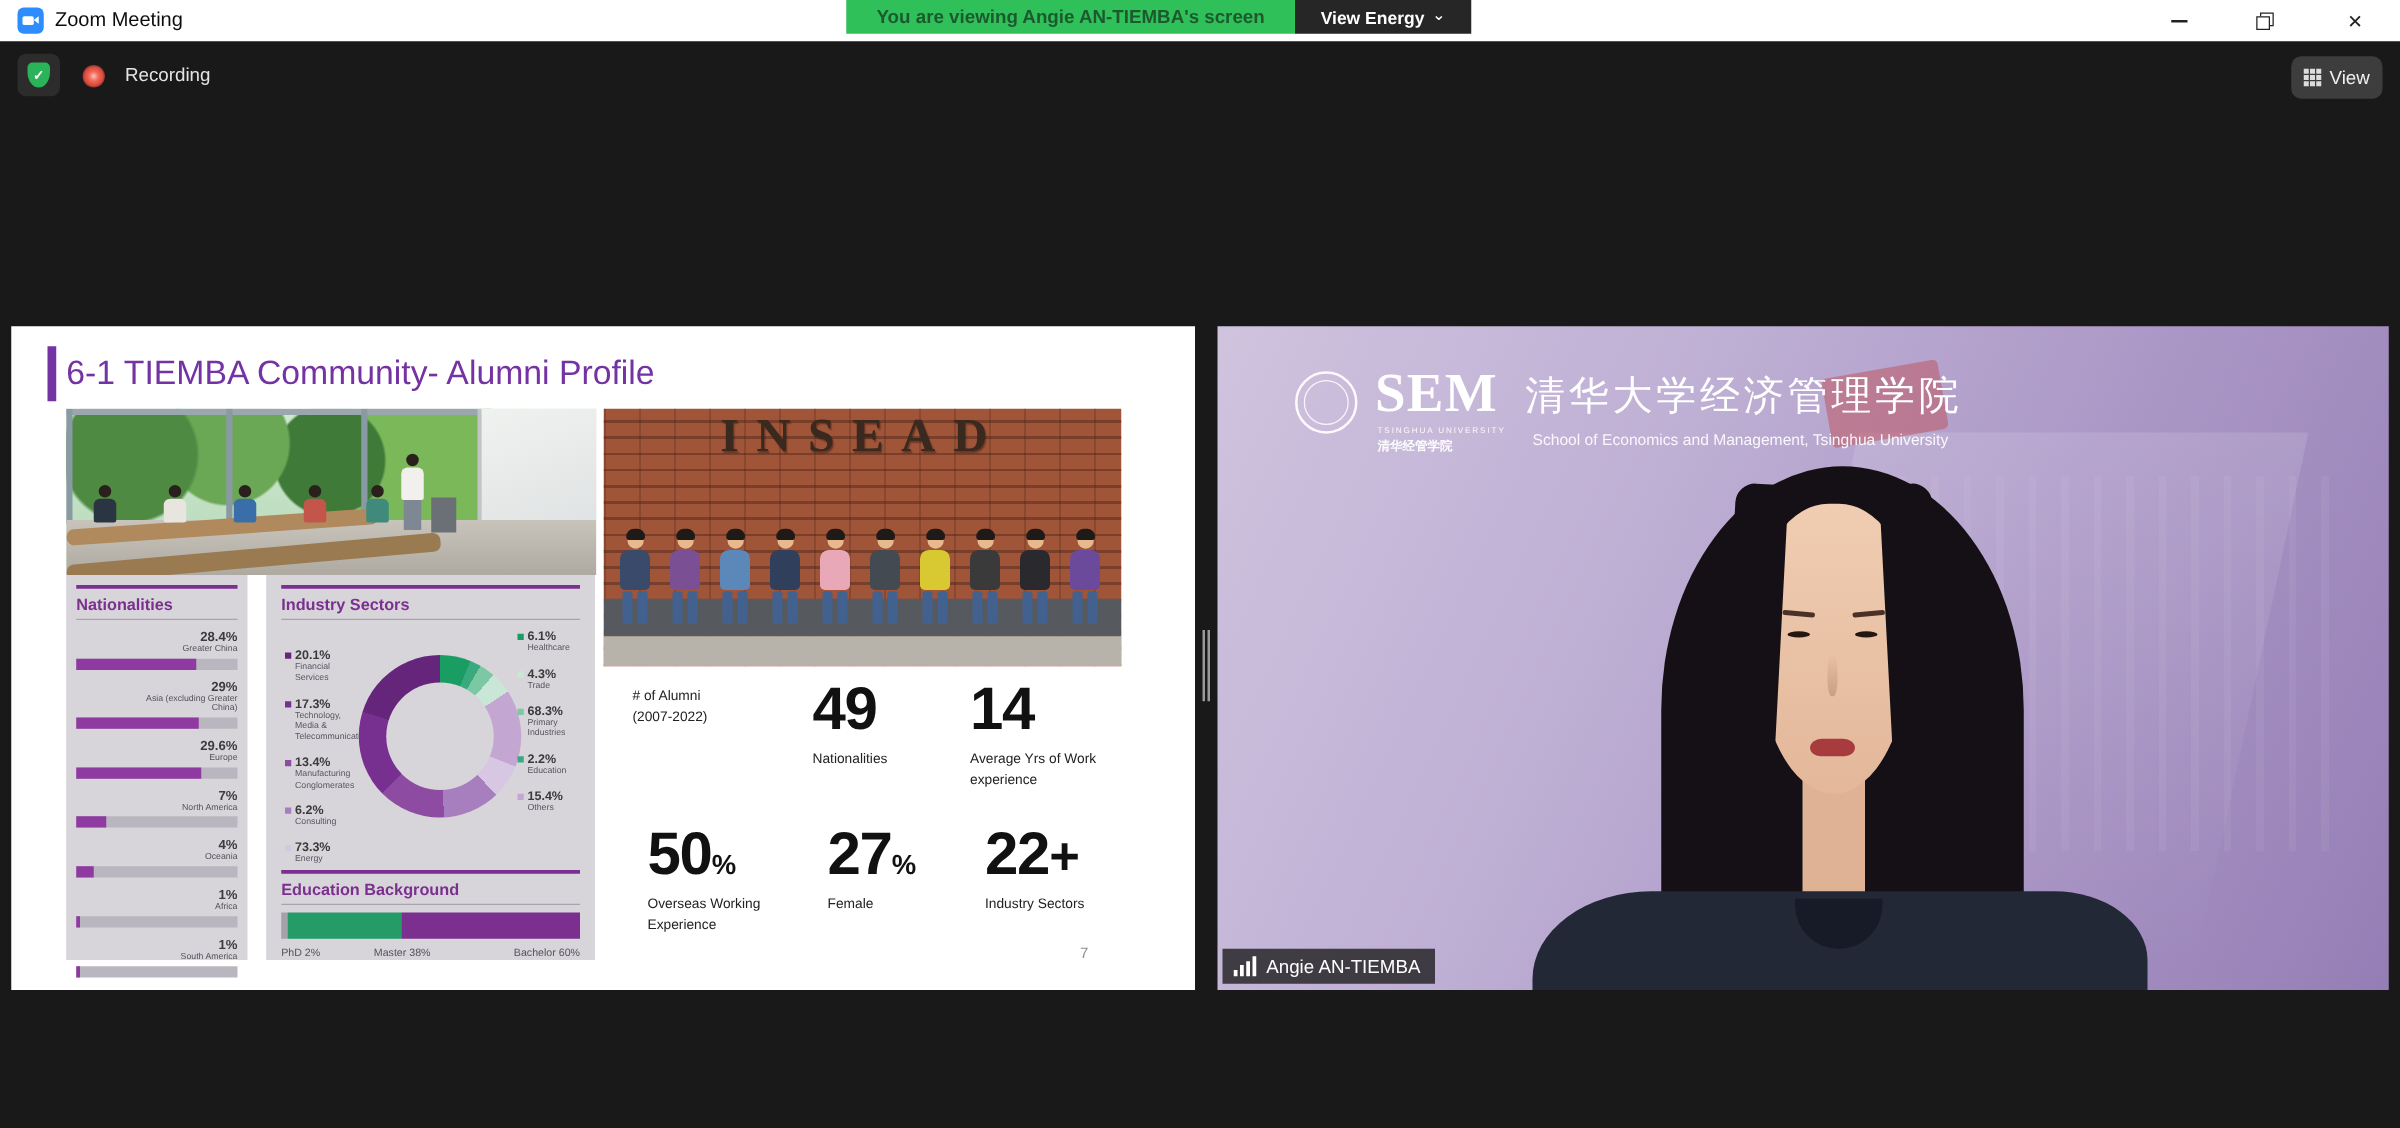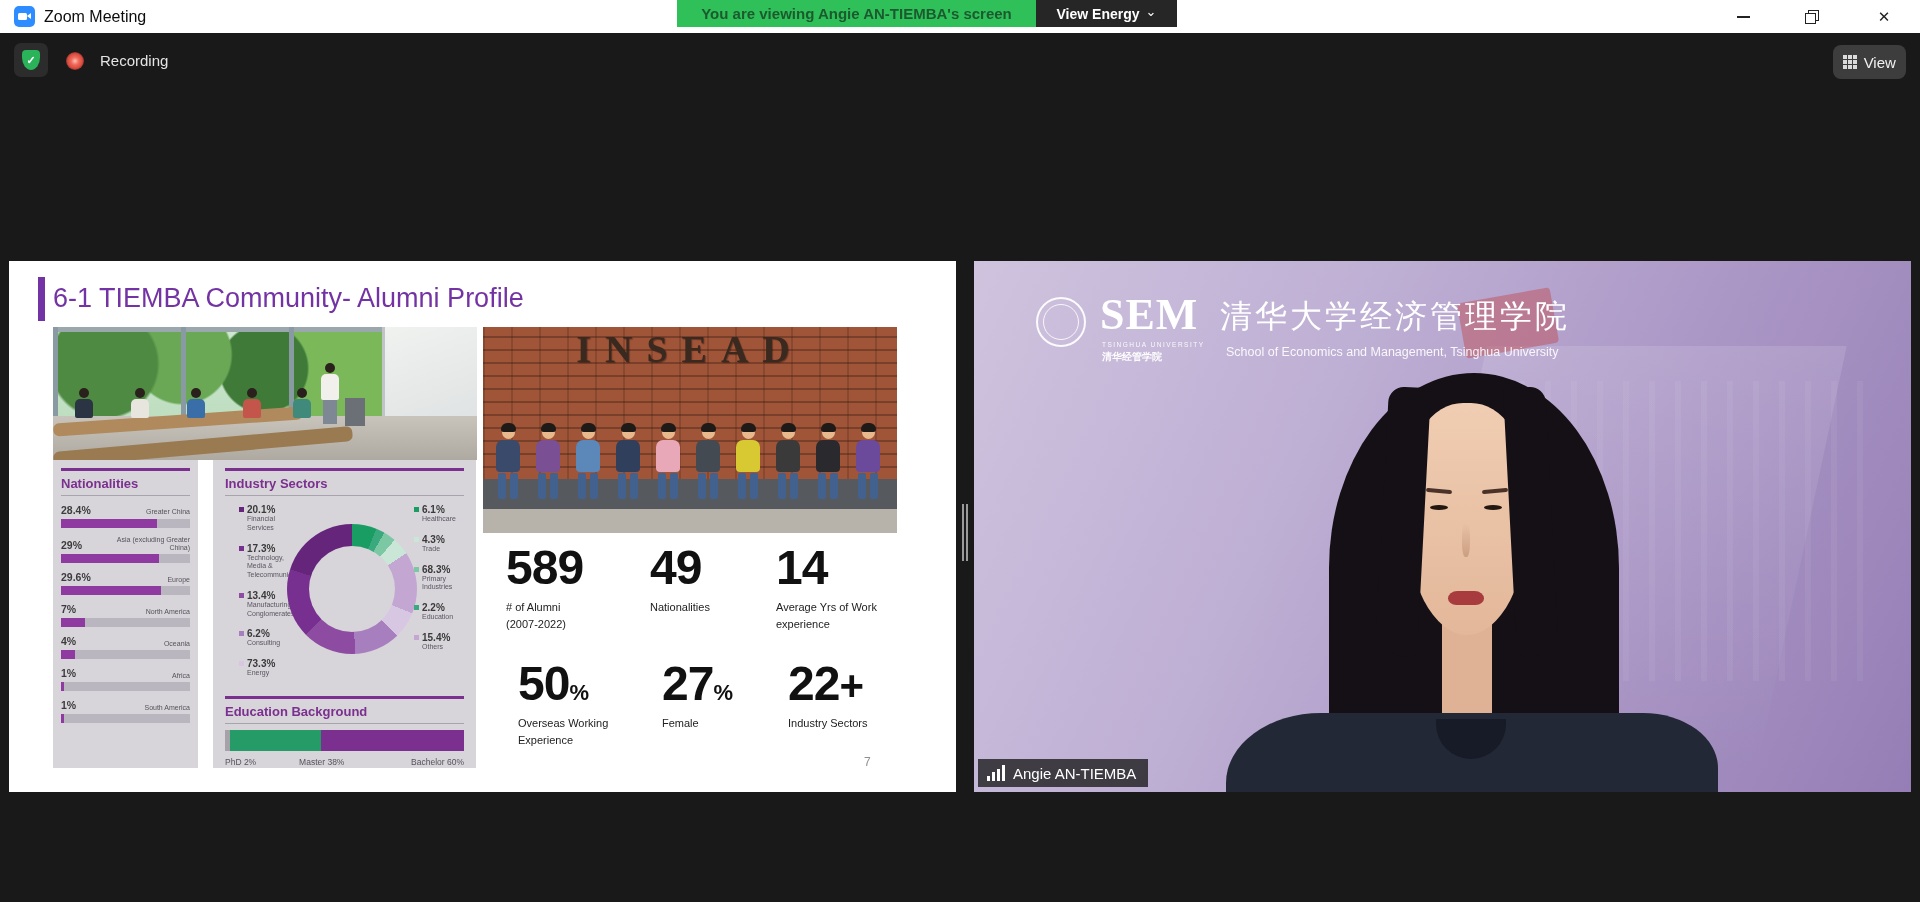--- a/index.html
+++ b/index.html
@@ -70,31 +70,31 @@
   .pc-lectern{position:absolute;left:292px;bottom:34px;width:20px;height:28px;background:#6a7076;}
 
   
   .card{position:absolute;background:#d7d4da;}
   .card-left{left:44px;top:199px;width:145px;height:308px;padding:8px 8px 0 8px;box-sizing:border-box;}
   .card-right{left:204px;top:199px;width:263px;height:308px;padding:8px 12px 0 12px;box-sizing:border-box;}
   .sec-rule{height:3px;background:#7b2f8e;}
   .sec-title{color:#7b2f8e;font-weight:bold;font-size:13px;margin:5px 0 4px 0;}
   .sec-underline{height:1px;background:#a8a4ae;margin-bottom:4px;}
   .nat-row{margin-top:8px;}
-  .nat-labels{display:flex;justify-content:space-between;align-items:flex-end;}
+  .nat-labels{display:flex;justify-content:space-between;align-items:flex-end;flex-direction:column;}
   .nat-pct{font-size:10.5px;font-weight:bold;color:#3c3c3c;}
   .nat-country{font-size:7px;color:#55525a;text-align:right;max-width:92px;line-height:1.1;}
   .nat-track{height:9px;background:#bab6c0;margin-top:3px;}
   .nat-fill{height:100%;background:#8e3aa0;}
 
   .ind-body{position:relative;height:196px;}
   .donut{position:absolute;left:62px;top:24px;width:130px;height:130px;border-radius:50%;}
   .donut::after{content:'';position:absolute;inset:22px;border-radius:50%;background:#d7d4da;}
   .legend-col{position:absolute;top:4px;}
-  .legend-left{left:14px;width:62px;}
+  .legend-left{left:3px;width:62px;margin-top:15px;}
   .legend-right{right:0;width:50px;}
   .legend-item{margin-bottom:10px;}
   .legend-row{display:flex;align-items:center;gap:3px;}
   .legend-swatch{width:5px;height:5px;flex:none;}
   .legend-pct{font-size:10px;font-weight:bold;color:#3a3a3a;}
   .legend-label{font-size:7px;color:#5a5660;margin-left:8px;line-height:1.25;white-space:pre-line;}
 
   .edu-bar{display:flex;height:21px;margin-top:6px;}
   .edu-labels{position:relative;height:14px;margin-top:6px;font-size:8.5px;color:#55525a;}
   .edu-labels span{position:absolute;top:0;}
@@ -521,21 +521,20 @@
             <div class="ins-legs">
               <i></i>
               <i></i>
             </div>
           </div>
         </div>
     </div>
 
     <div class="stats-grid" id="stats-grid">
         <div class="stat-cell">
-          <div class="stat-num">589</div>
           <div class="stat-label"># of Alumni
 (2007-2022)</div>
         </div>
         <div class="stat-cell">
           <div class="stat-num">49</div>
           <div class="stat-label">Nationalities</div>
         </div>
         <div class="stat-cell">
           <div class="stat-num">14</div>
           <div class="stat-label">Average Yrs of Work

